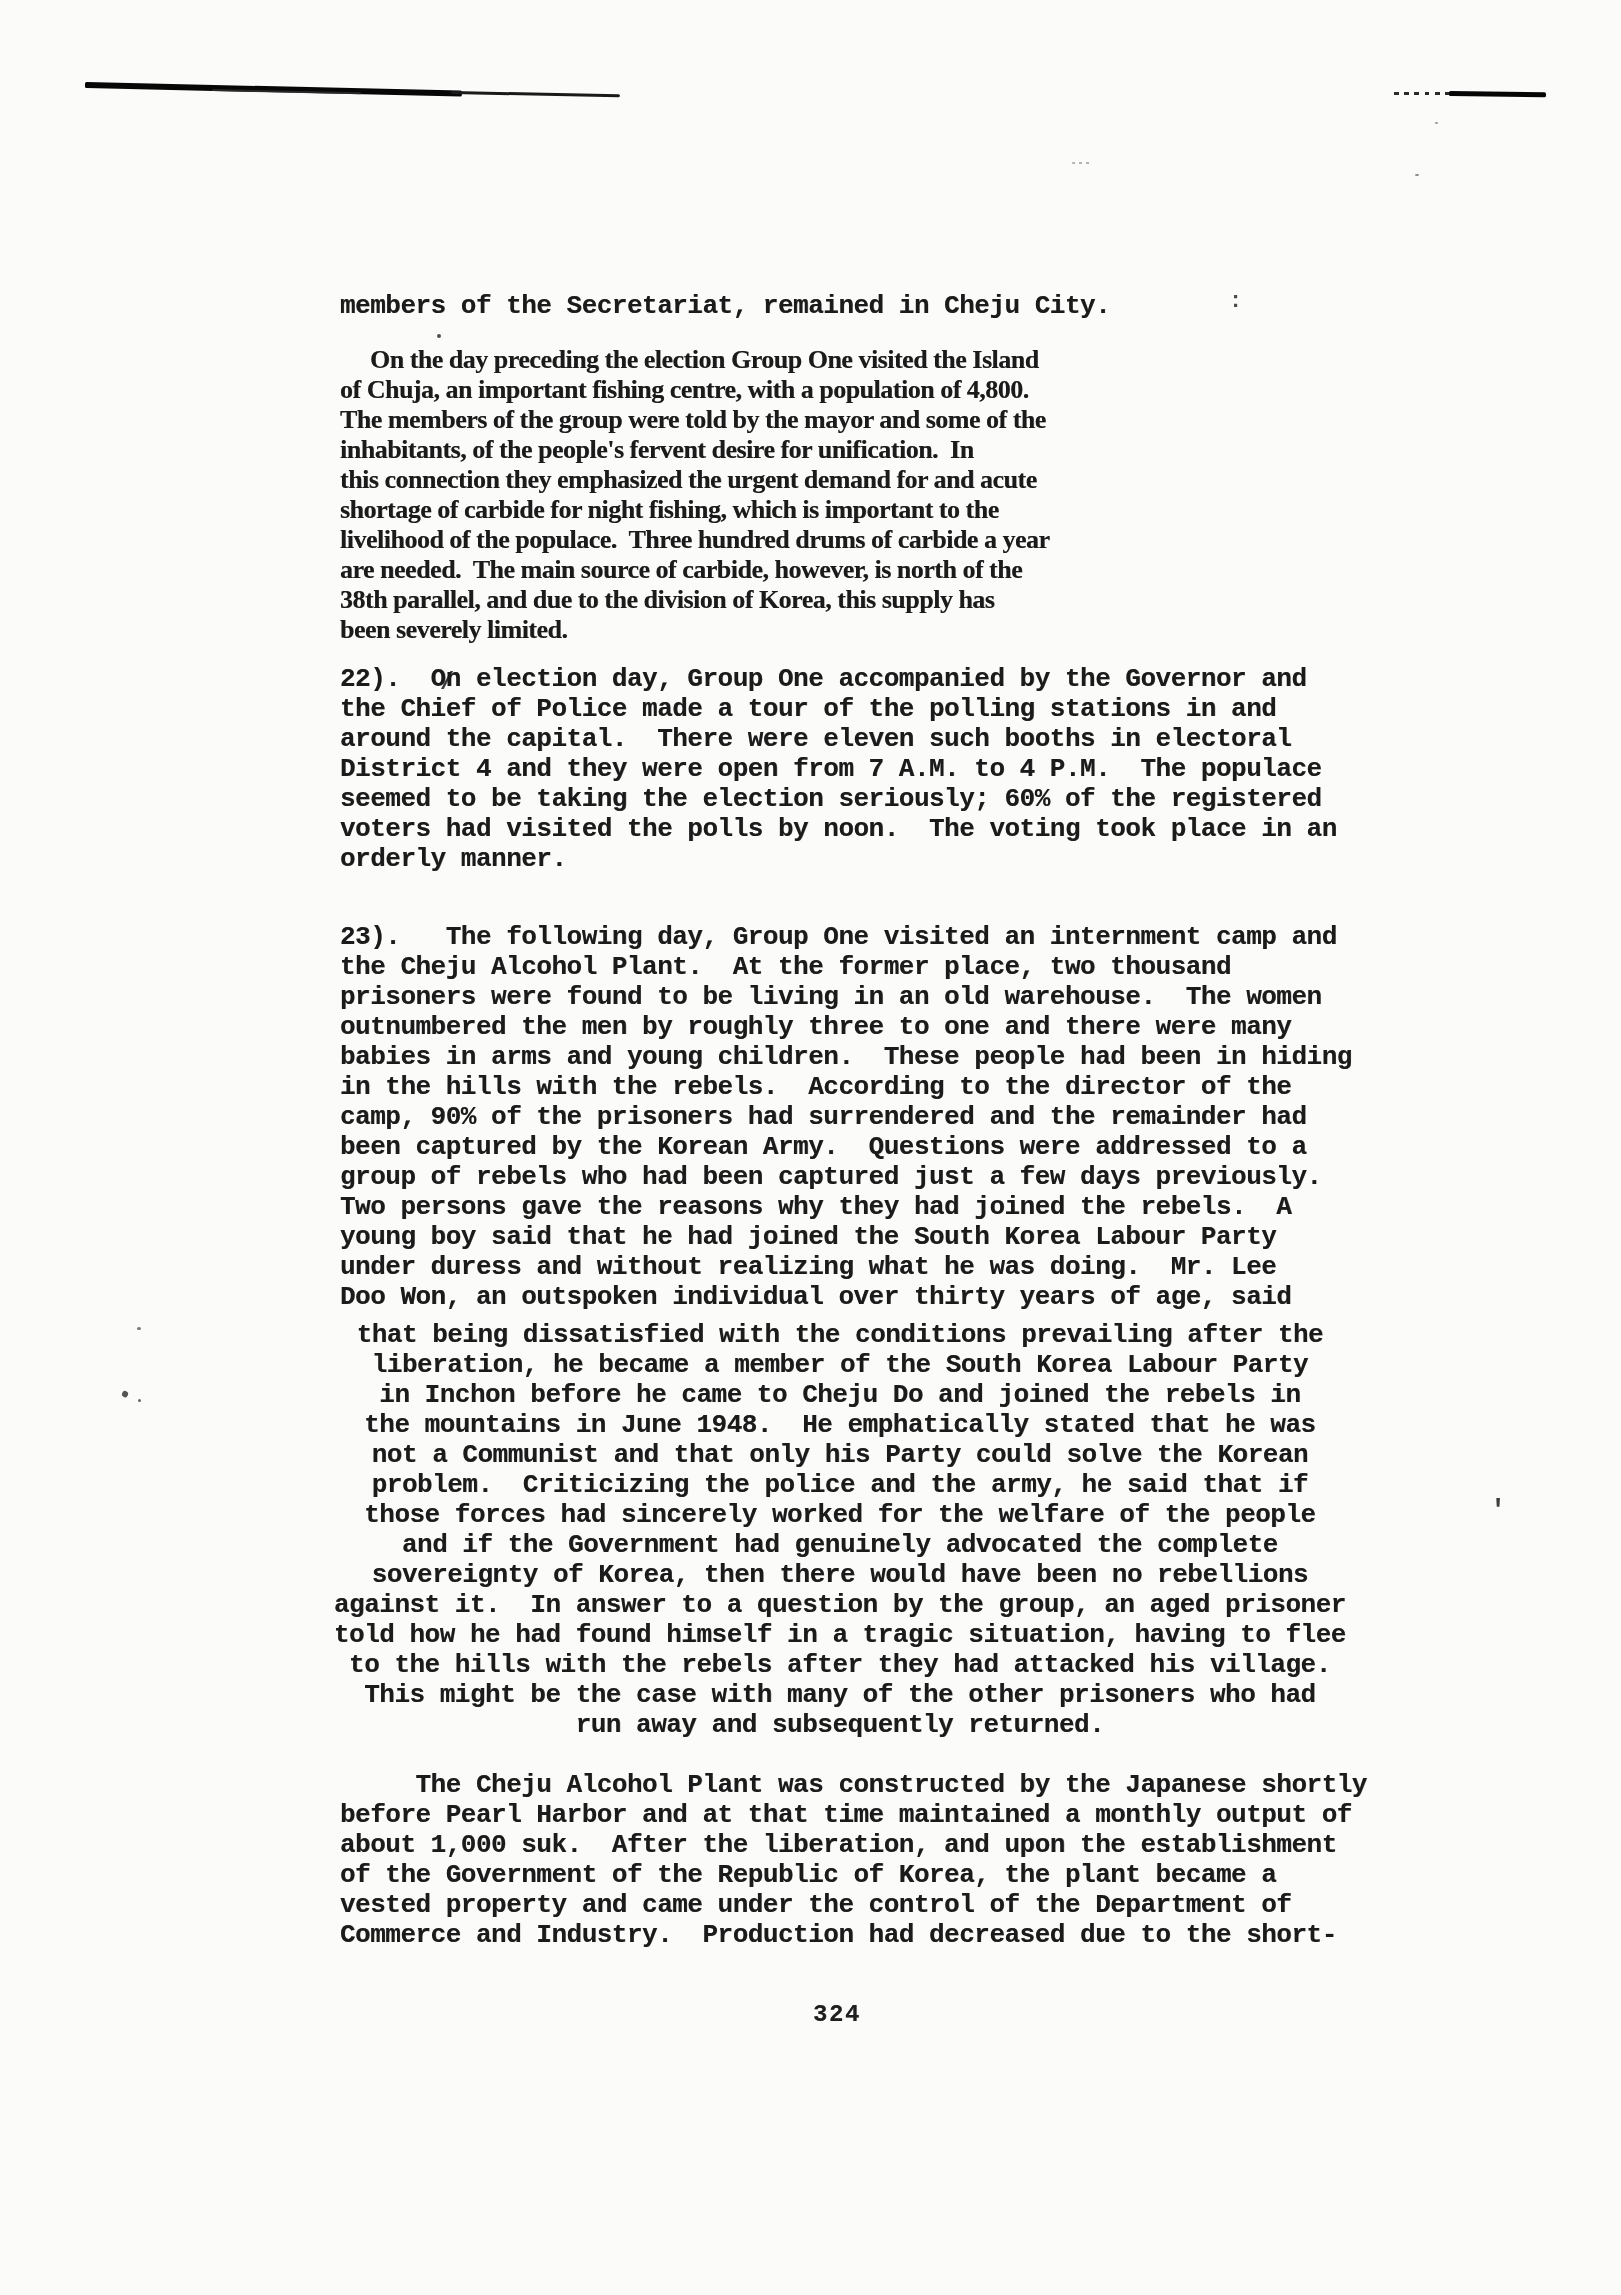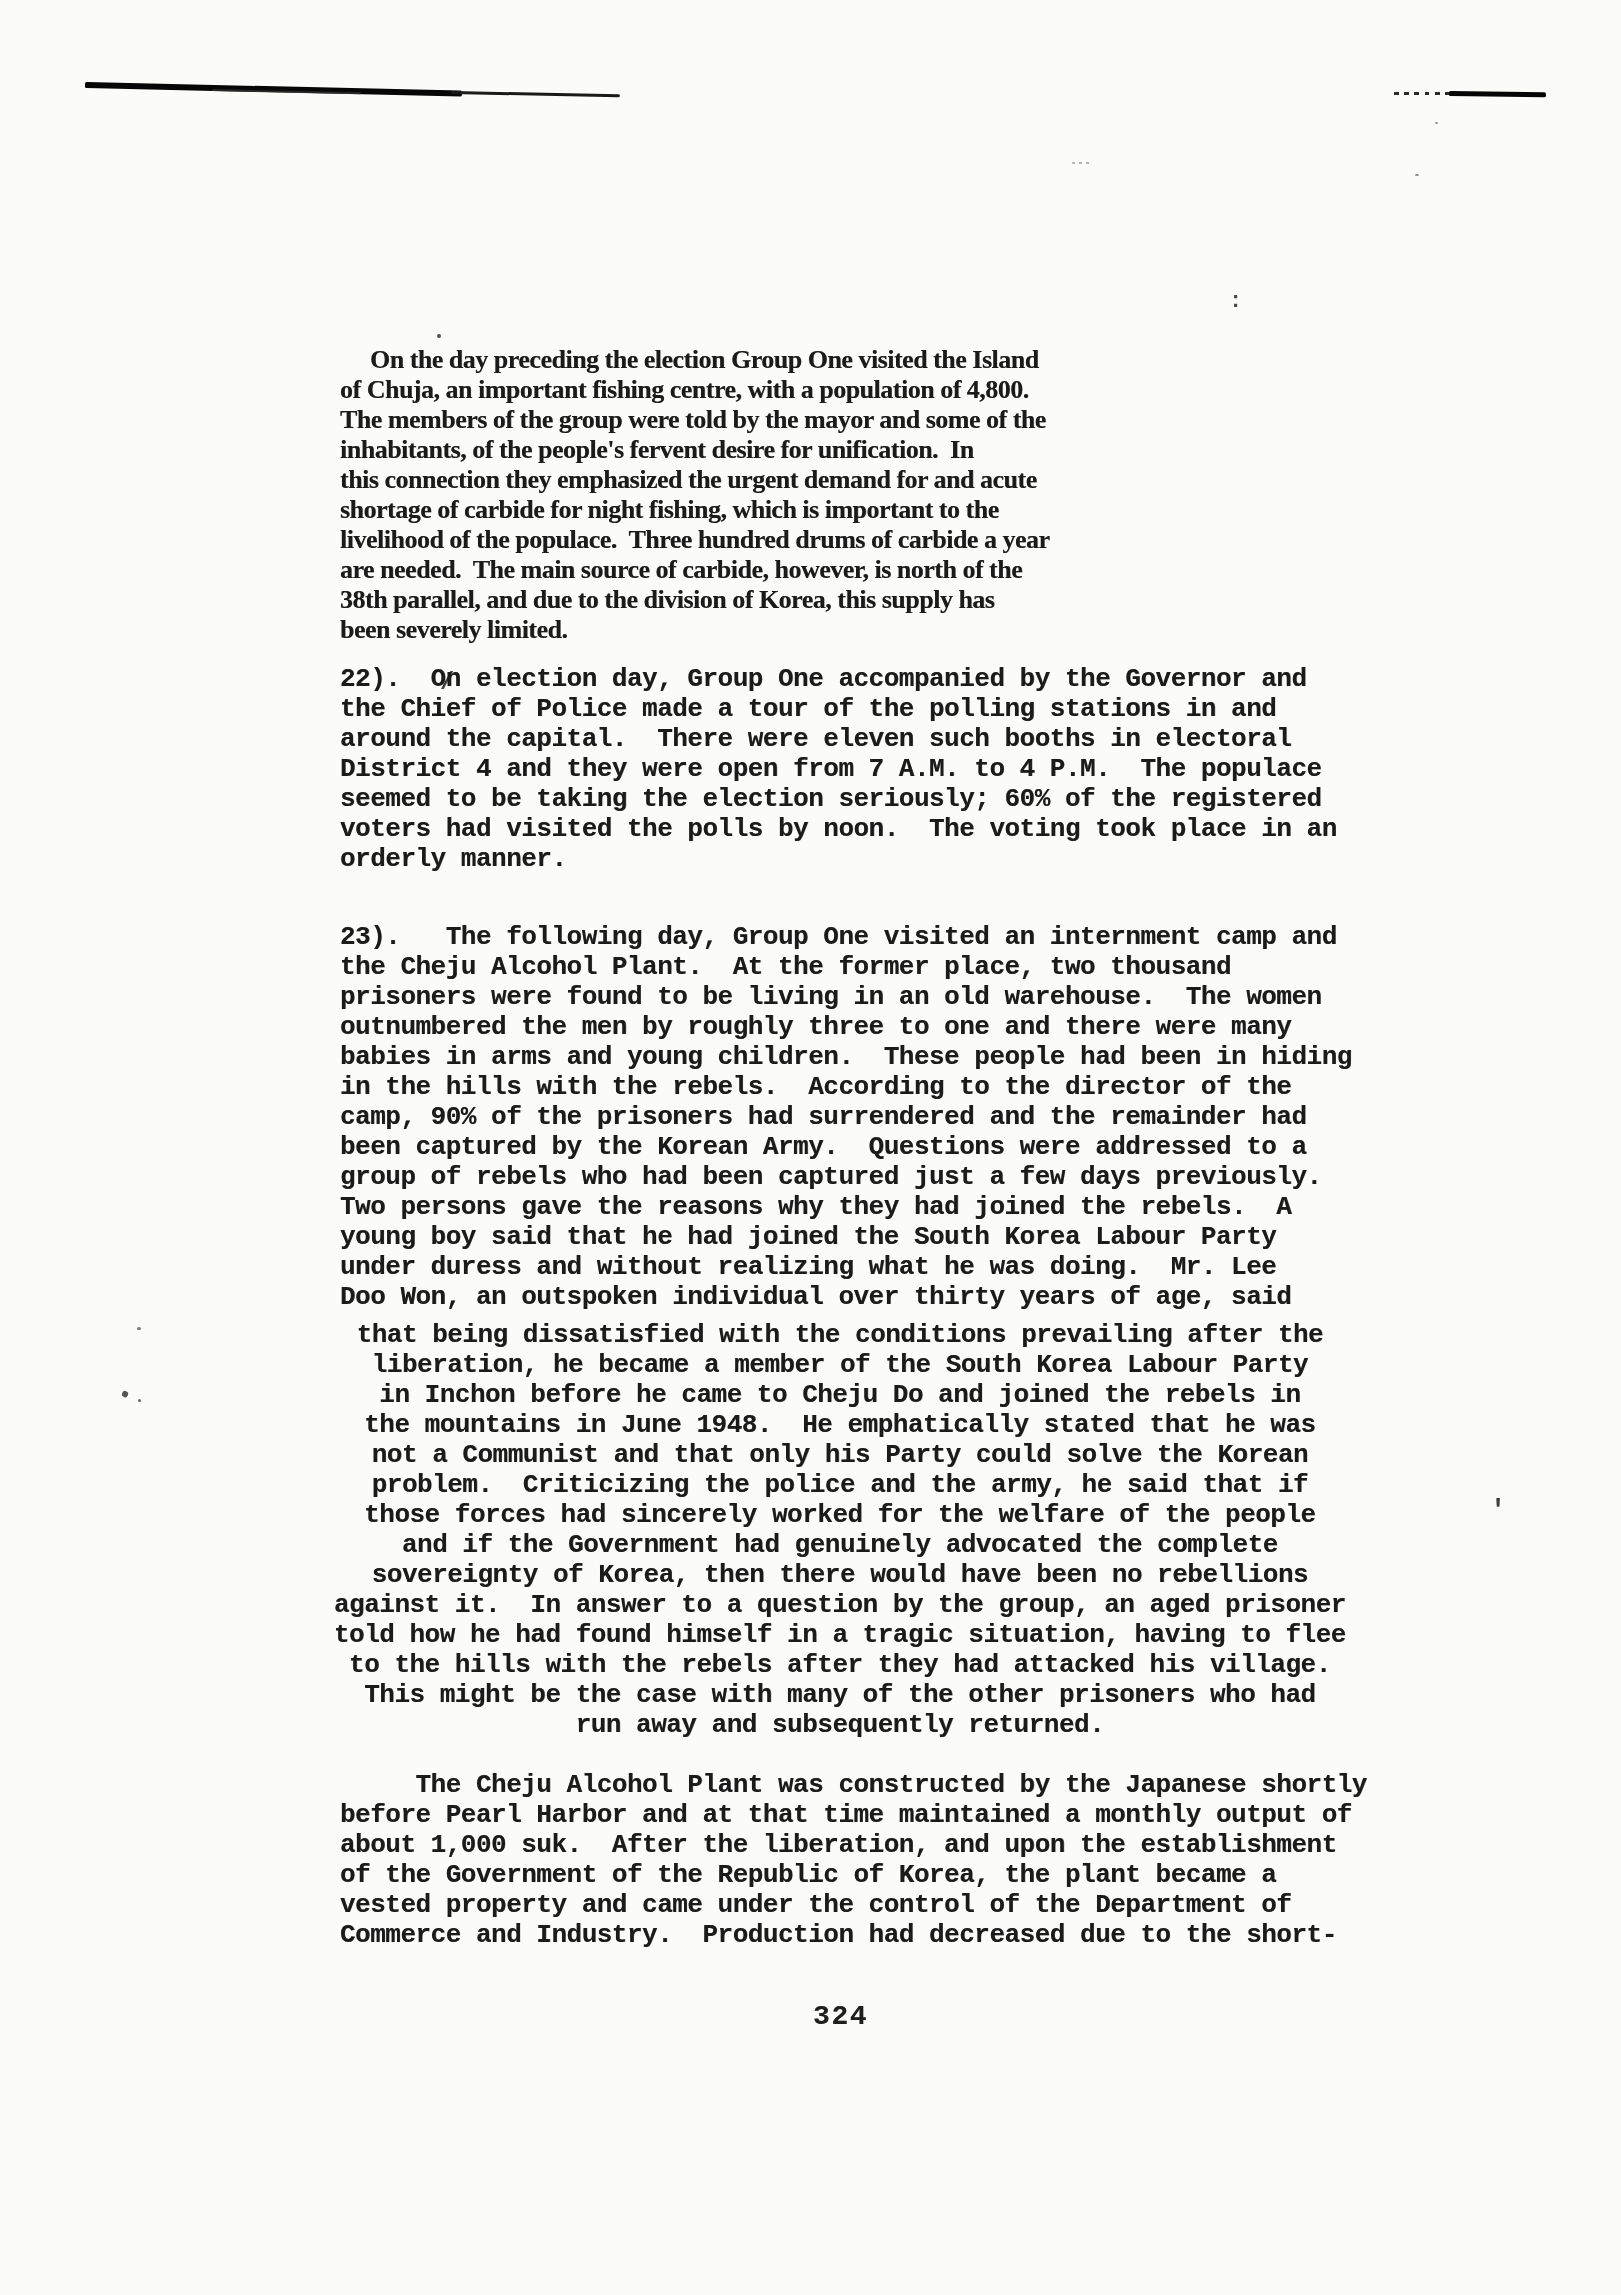--- a/index.html
+++ b/index.html
@@ -28,21 +28,21 @@
   #p23a{top:922px;}
   #p23b{top:1320px;left:334px;text-align:center;}
   #plast{top:1770px;}
   .u{
     text-underline-offset:4.7px;
     text-decoration-thickness:2px;
   }
   .pageno{
     position:absolute;
     left:813px;top:2001px;
-    font-weight:700;font-size:28px;
+    font-weight:700;font-size:24px;
     letter-spacing:1.6px;
     color:#1f1f1f;
     text-shadow:0.2px 0.2px 0.5px rgba(25,25,25,0.45);
   }
   .scanline{position:absolute;background:#000;border-radius:1.6px;}
   #scanline-a{left:85px;top:82px;width:377px;height:5.5px;background:#070707;transform:rotate(1.3deg);transform-origin:left center;}
   #scanline-b{left:451px;top:91px;width:169px;height:3.1px;background:#1a1a1a;transform:rotate(1.1deg);transform-origin:left center;}
   #scanline-c{left:212px;top:89px;width:149px;height:2.4px;background:#2e2e2e;opacity:.85;transform:rotate(1.3deg);transform-origin:left center;}
   #dotline-right{left:1394px;top:92px;width:57px;height:3.1px;background:repeating-linear-gradient(90deg,#2a2a2a 0 4.7px,transparent 4.7px 10.2px);border-radius:0;}
   #scanline-right{left:1449px;top:91px;width:97px;height:4.7px;background:#060606;transform:rotate(0.8deg);transform-origin:left center;}
@@ -73,20 +73,21 @@
   <div class="speck" id="faintdot-b"></div>
   <div class="speck" id="faintdot-c"></div>
   <div class="speck" id="stray-dot"></div>
   <div class="speck" id="speck-a"></div>
   <div class="speck" id="speck-b"></div>
   <div class="speck" id="speck-c"></div>
   <div class="glyphmark" id="colon-mark">:</div>
   <div class="glyphmark" id="slash-mark">/</div>
   <div class="glyphmark" id="apostrophe-mark">'</div>
 
+  <div class="para" id="p1">members of the Secretariat, remained in Cheju City.</div>
 
   <div class="para" id="p2">     On the day preceding the election Group One visited the Island
 of Chuja, an important fishing centre, with a population of 4,800.
 The members of the group were told by the mayor and some of the
 inhabitants, of the people's fervent desire for unification.  In
 this connection they emphasized the urgent demand for and acute
 shortage of carbide for night fishing, which is important to the
 livelihood of the populace.  Three hundred drums of carbide a year
 are needed.  The main source of carbide, however, is north of the
 38th parallel, and due to the division of Korea, this supply has

